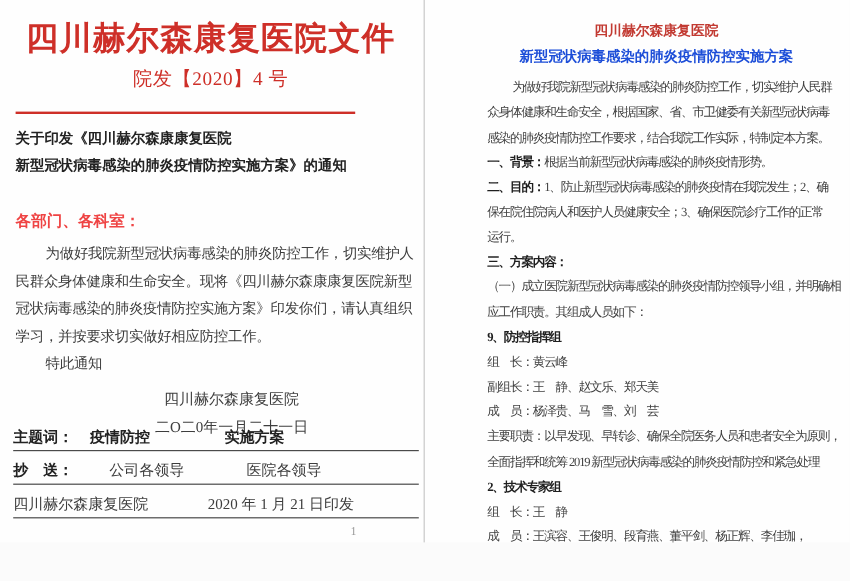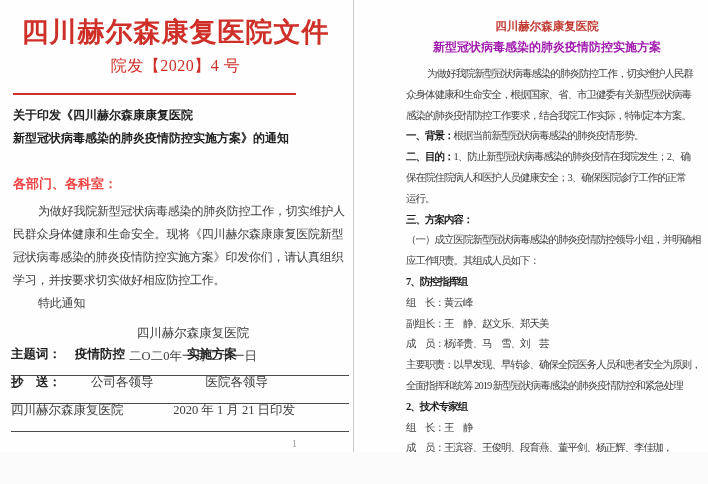--- a/index.html
+++ b/index.html
@@ -23,34 +23,34 @@
   .red-rule{margin-top:16px;height:2px;width:283px;background:#ce2f28;}
   .lp-title{font-size:12px;font-weight:bold;color:#222;text-align:left;line-height:23px;white-space:nowrap;}
   .lp-title-first{margin-top:9px;}
   .lp-salutation{margin-top:25px;font-size:13px;font-weight:bold;color:#ef4444;}
   .lp-body{margin-top:7px;}
   .line{font-size:12px;line-height:23px;letter-spacing:-0.2px;white-space:nowrap;}
   .indent{text-indent:25px;}
   .signature{position:absolute;left:128px;top:322px;width:130px;text-align:center;
     font-size:12.5px;line-height:23px;color:#3d3d3d;white-space:nowrap;}
   .lp-footer{position:absolute;left:11px;right:4px;bottom:20px;}
-  .f-row{display:flex;align-items:center;height:28px;padding-bottom:14px;
+  .f-row{display:flex;align-items:flex-end;height:28px;padding-bottom:2px;
     border-bottom:1.5px solid #4a4a4a;font-size:12.5px;box-sizing:border-box;white-space:nowrap;}
   .f-bold{font-weight:bold;color:#222;}
   .gap-a{margin-left:14px;}
   .gap-b{margin-left:62px;}
   .gap-c{margin-left:30px;}
   .gap-d{margin-left:52px;}
   .f-date{margin-left:auto;margin-right:54px;}
   .lp-pagenum{position:absolute;right:52px;bottom:-17px;font-size:10px;color:#9a9a9a;}
 
   
   .rp-org{margin-top:6px;font-size:11.5px;font-weight:bold;color:#c23a32;
     text-align:center;line-height:21px;white-space:nowrap;}
-  .rp-title{font-size:12px;font-weight:bold;color:#a21caf;text-align:center;line-height:21px;white-space:nowrap;}
+  .rp-title{font-size:12px;font-weight:bold;color:#1d4ed8;text-align:center;line-height:21px;white-space:nowrap;}
   .rp-intro{margin-top:6px;}
   .rline{font-size:10.5px;line-height:20.8px;letter-spacing:-1px;white-space:nowrap;color:#404040;}
   .rline b{color:#1f1f1f;}
   .r-indent{text-indent:21px;text-align:center;}
   .r-bold{font-weight:bold;color:#1f1f1f;}
   .rp-pagenum{position:absolute;left:204px;bottom:-7px;font-size:11px;color:#8a8a8a;}
 </style>
 </head>
 <body>
 
@@ -115,21 +115,21 @@
     <div class="rline">
       <b>二、目的：</b><span>1、防止新型冠状病毒感染的肺炎疫情在我院发生；2、确</span>
     </div>
     <div class="rline">保在院住院病人和医护人员健康安全；3、确保医院诊疗工作的正常</div>
     <div class="rline">运行。</div>
 
     <div class="rline r-bold">三、方案内容：</div>
     <div class="rline">（一）成立医院新型冠状病毒感染的肺炎疫情防控领导小组，并明确相</div>
     <div class="rline">应工作职责。其组成人员如下：</div>
 
-    <div class="rline r-bold">7、防控指挥组</div>
+    <div class="rline r-bold">9、防控指挥组</div>
     <div class="rline">组　长：黄云峰</div>
     <div class="rline">副组长：王　静、赵文乐、郑天美</div>
     <div class="rline">成　员：杨泽贵、马　雪、刘　芸</div>
     <div class="rline">主要职责：以早发现、早转诊、确保全院医务人员和患者安全为原则，</div>
     <div class="rline">全面指挥和统筹 2019 新型冠状病毒感染的肺炎疫情防控和紧急处理</div>
 
     <div class="rline r-bold">2、技术专家组</div>
     <div class="rline">组　长：王　静</div>
     <div class="rline">成　员：王滨容、王俊明、段育燕、董平剑、杨正辉、李佳珈，</div>
 

